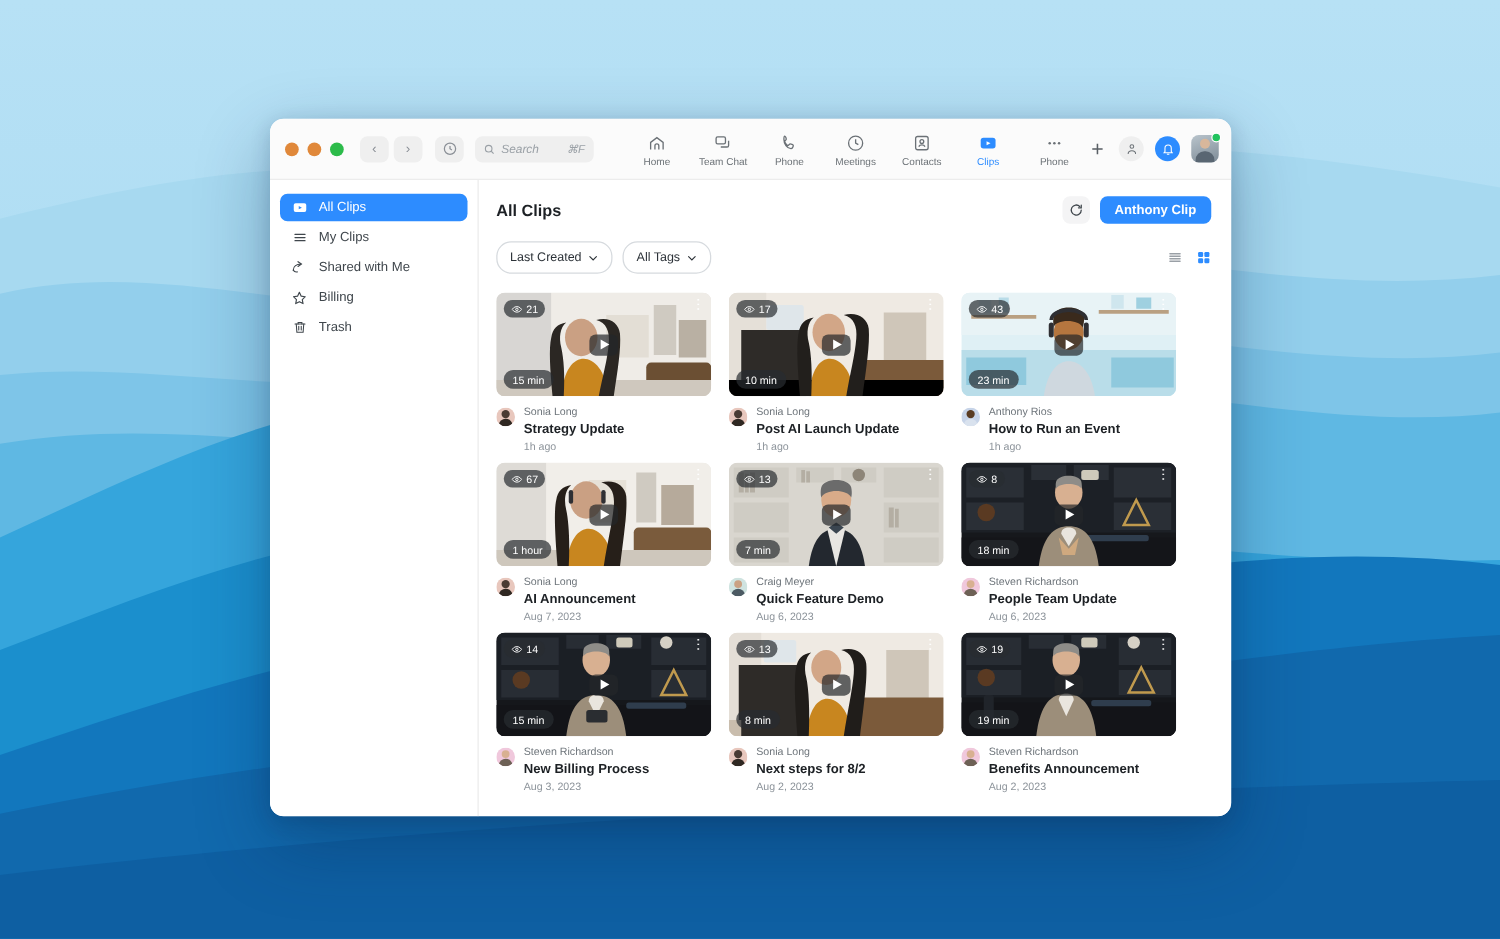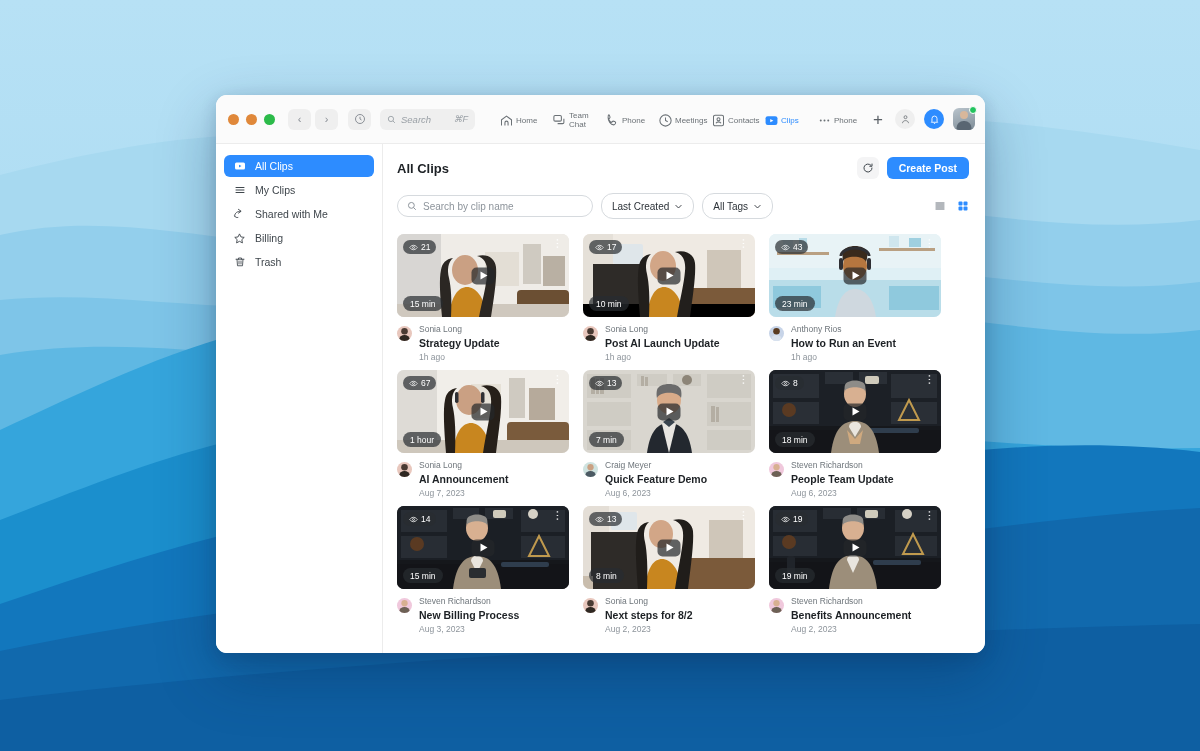--- a/index.html
+++ b/index.html
@@ -60,21 +60,21 @@
     width: 102px; height: 21px; border-radius: 6px; background: #efefef;
     display: flex; align-items: center; padding: 0 7px; gap: 5px;
     font-size: 9.5px; color: #9aa0a6; font-style: italic;
   }
   .searchbar .sb-label { flex: 1; }
   .searchbar .sb-kbd { font-size: 9px; color: #9aa0a6; }
 
   .tabs { display: flex; align-items: center; gap: 0px; margin-left: 24px; }
   .tab {
     width: 53px;
-    display: flex; flex-direction: row; align-items: center; gap: 2px;
+    display: flex; flex-direction: column; align-items: center; gap: 2px;
     color: #6b7176; font-size: 8px;
     padding-top: 2px;
   }
   .tab.active { color: #2d8cff; }
   .tab .tab-ico { height: 16px; display: flex; align-items: center; justify-content: center; }
 
   .tb-right { display: flex; align-items: center; gap: 9px; margin-left: auto; }
   .plusbtn { color: #5a6066; font-size: 17px; line-height: 1; width: 16px; text-align: center; }
   .roundbtn {
     width: 20px; height: 20px; border-radius: 50%;
@@ -422,33 +422,26 @@
       <div class="main-head">
         <div class="page-title">All Clips</div>
         <div class="head-right">
           <div class="refresh">
             <svg width="12" height="12" viewBox="0 0 24 24" fill="none" stroke="currentColor" stroke-width="2" stroke-linecap="round">
               <path d="M20 12a8 8 0 11-2.4-5.7"></path>
                 <path d="M20 4v4.5h-4.5"></path>
             </svg>
           </div>
           <div class="create-btn">
-            <span>Create Post</span>
+            <span>Anthony Clip</span>
           </div>
         </div>
       </div>
 
       <div class="filters">
-        <div class="searchfield">
-          <svg width="10" height="10" viewBox="0 0 24 24" fill="none" stroke="#8d949b" stroke-width="2.4">
-            <circle cx="10.5" cy="10.5" r="7"></circle>
-              <path d="M16 16l5 5"></path>
-          </svg>
-          <span>Search by clip name</span>
-        </div>
 
         <div class="pill">
           <span>Last Created</span>
           <svg width="9" height="9" viewBox="0 0 24 24" fill="none" stroke="#2c3238" stroke-width="2.4" stroke-linecap="round">
               <path d="M5 9l7 7 7-7"></path>
             </svg>
         </div>
 
         <div class="pill">
           <span>All Tags</span>

